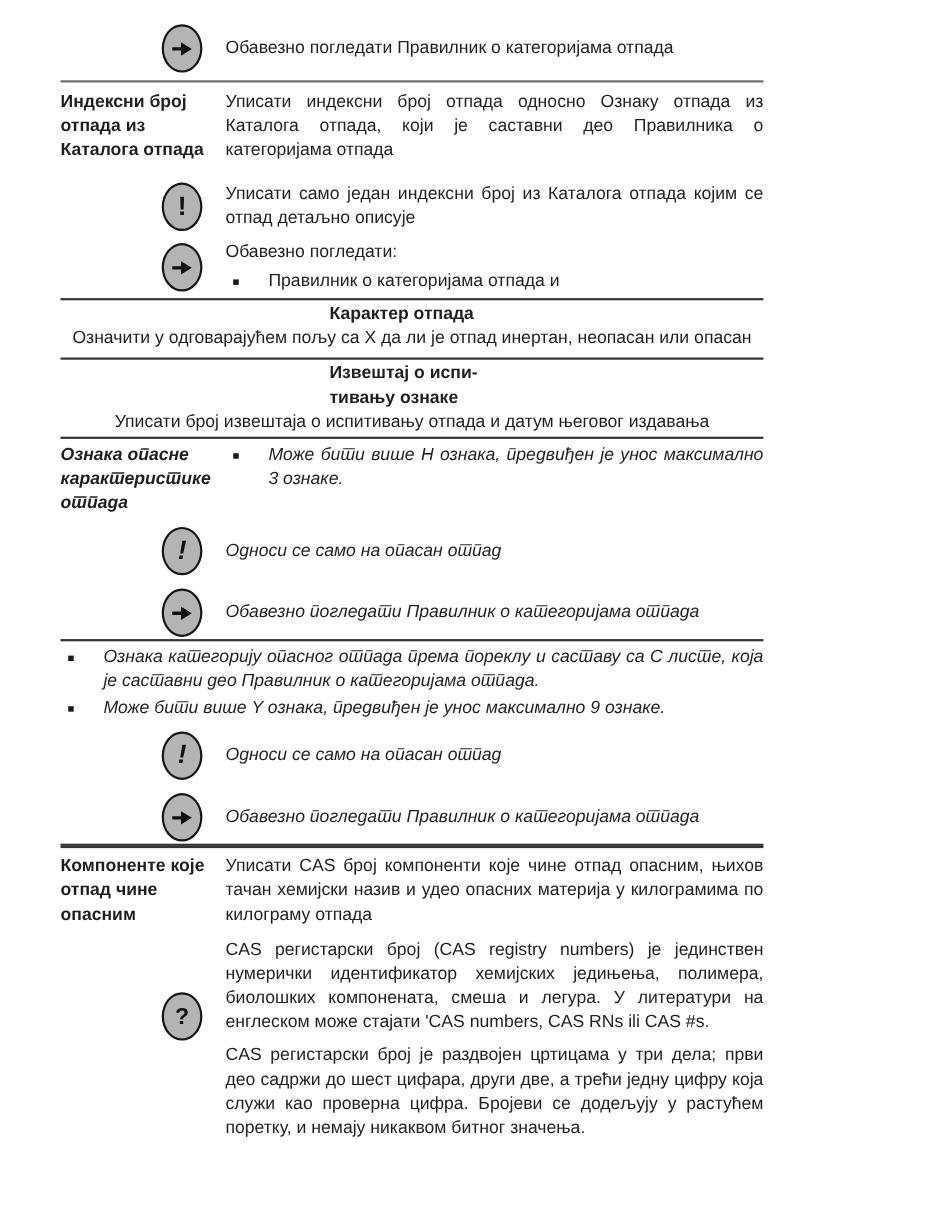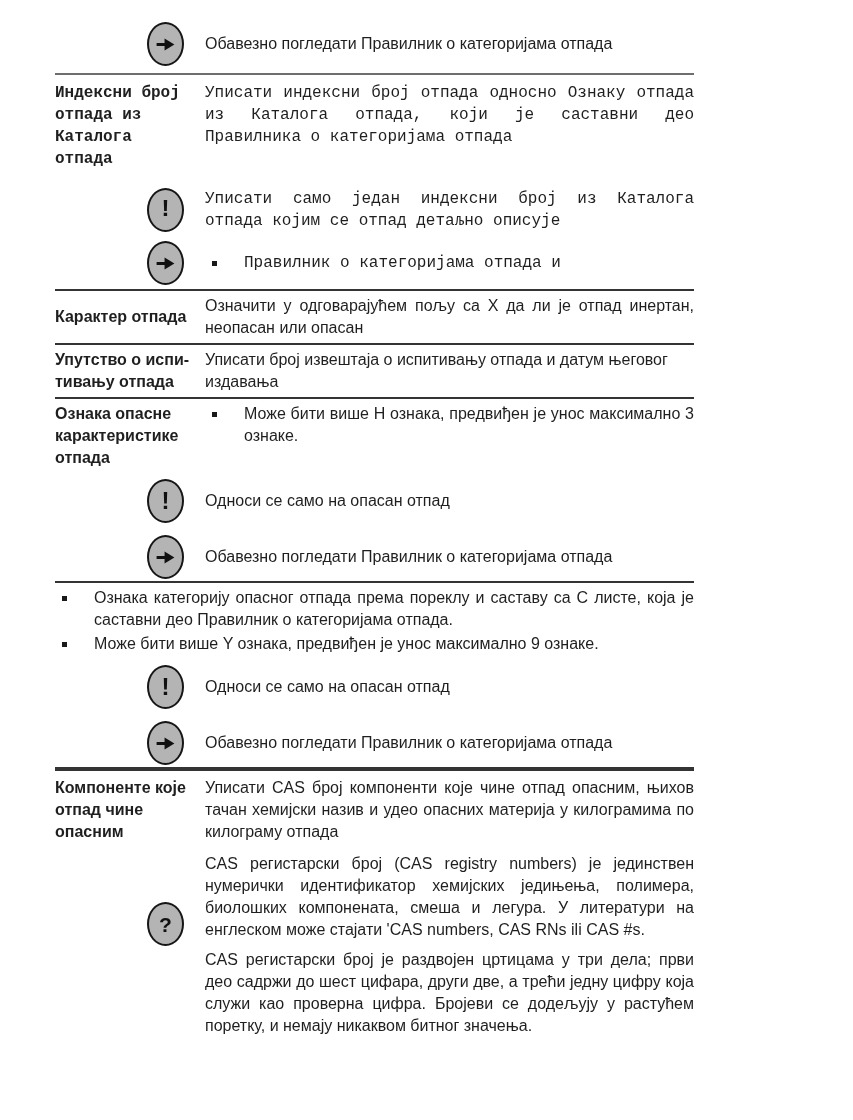--- a/index.html
+++ b/index.html
@@ -35,31 +35,31 @@
     background:#b4b4b4;
     border:2.5px solid #161616;
     box-sizing:border-box;
     display:flex; align-items:center; justify-content:center;
   }
   .glyph { font-weight:700; font-size:24px; line-height:1; color:#111111; letter-spacing:0; }
   .glyph.q { font-size:21px; }
 
   
   .s1 { min-height:46px; margin-bottom:6px; }
-  #sec-index { padding:7px 0 4px 0;font-family:Liberation Mono, monospace; }
+  #sec-index { padding:7px 0 4px 0; }
   .b-excl { margin-top:18px; min-height:44px; }
   .b-arrowlist { margin-top:9px; }
   .intro { margin-bottom:4px; }
   .bullet { display:flex; }
   .bullet + .bullet { margin-top:2px; }
   .sq { width:5px; height:5px; flex:none; background:#1a1a1a; margin:9px 0 0 7px; }
   .bullet p { margin-left:27px; flex:1; }
 
-  .short-row { padding:2px 0; min-height:48px; }
-  #sec-hmark, #sec-hcat { padding:4px 0 2px 0; }
+  .short-row { padding:2px 0; min-height:48px;flex-direction:column; }
+  #sec-hmark, #sec-hcat { padding:4px 0 2px 0;font-style:italic; }
   .b-note { margin-top:10px; min-height:44px; }
   .b-note2 { margin-top:12px; min-height:44px; }
 
   #sec-components { padding-top:6px; position:relative; }
   .p-follow { margin-top:10px; }
   .p-follow2 { margin-top:8px; }
   .q-abs { position:absolute; left:92px; top:131px; margin-left:0; }
 </style>
 </head>
 <body>
@@ -102,20 +102,21 @@
     <div class="block v-center b-arrowlist">
       <div class="cell-label">
         <span class="icon-circle">
           <svg width="21" height="15" viewBox="0 0 22 16">
             <line x1="1.5" y1="8" x2="12" y2="8" stroke="#111111" stroke-width="3.2"></line>
             <polygon points="10,1.5 20.5,8 10,14.5" fill="#111111"></polygon>
           </svg>
         </span>
       </div>
       <div class="cell-body">
+        <p class="left intro">Обавезно погледати:</p>
         <div>
           <div class="bullet">
             <span class="sq"></span>
             <p>Правилник о категоријама отпада и</p>
           </div>
         </div>
       </div>
     </div>
   </section>
 
@@ -124,21 +125,21 @@
   <section class="block v-center short-row">
     <div class="cell-label">Карактер отпада</div>
     <div class="cell-body">
       <p>Означити у одговарајућем пољу са X да ли је отпад инертан, неопасан или опасан</p>
     </div>
   </section>
 
   <div class="divider"></div>
 
   <section class="block v-center short-row">
-    <div class="cell-label">Упутство о испи-тивању отпада</div>
+    <div class="cell-label">Извештај о испи-тивању ознаке</div>
     <div class="cell-body">
       <p class="left">Уписати број извештаја о испитивању отпада и датум његовог издавања</p>
     </div>
   </section>
 
   <div class="divider"></div>
 
   <section id="sec-hmark">
     <div class="block">
       <div class="cell-label">Ознака опасне карактеристике отпада</div>

